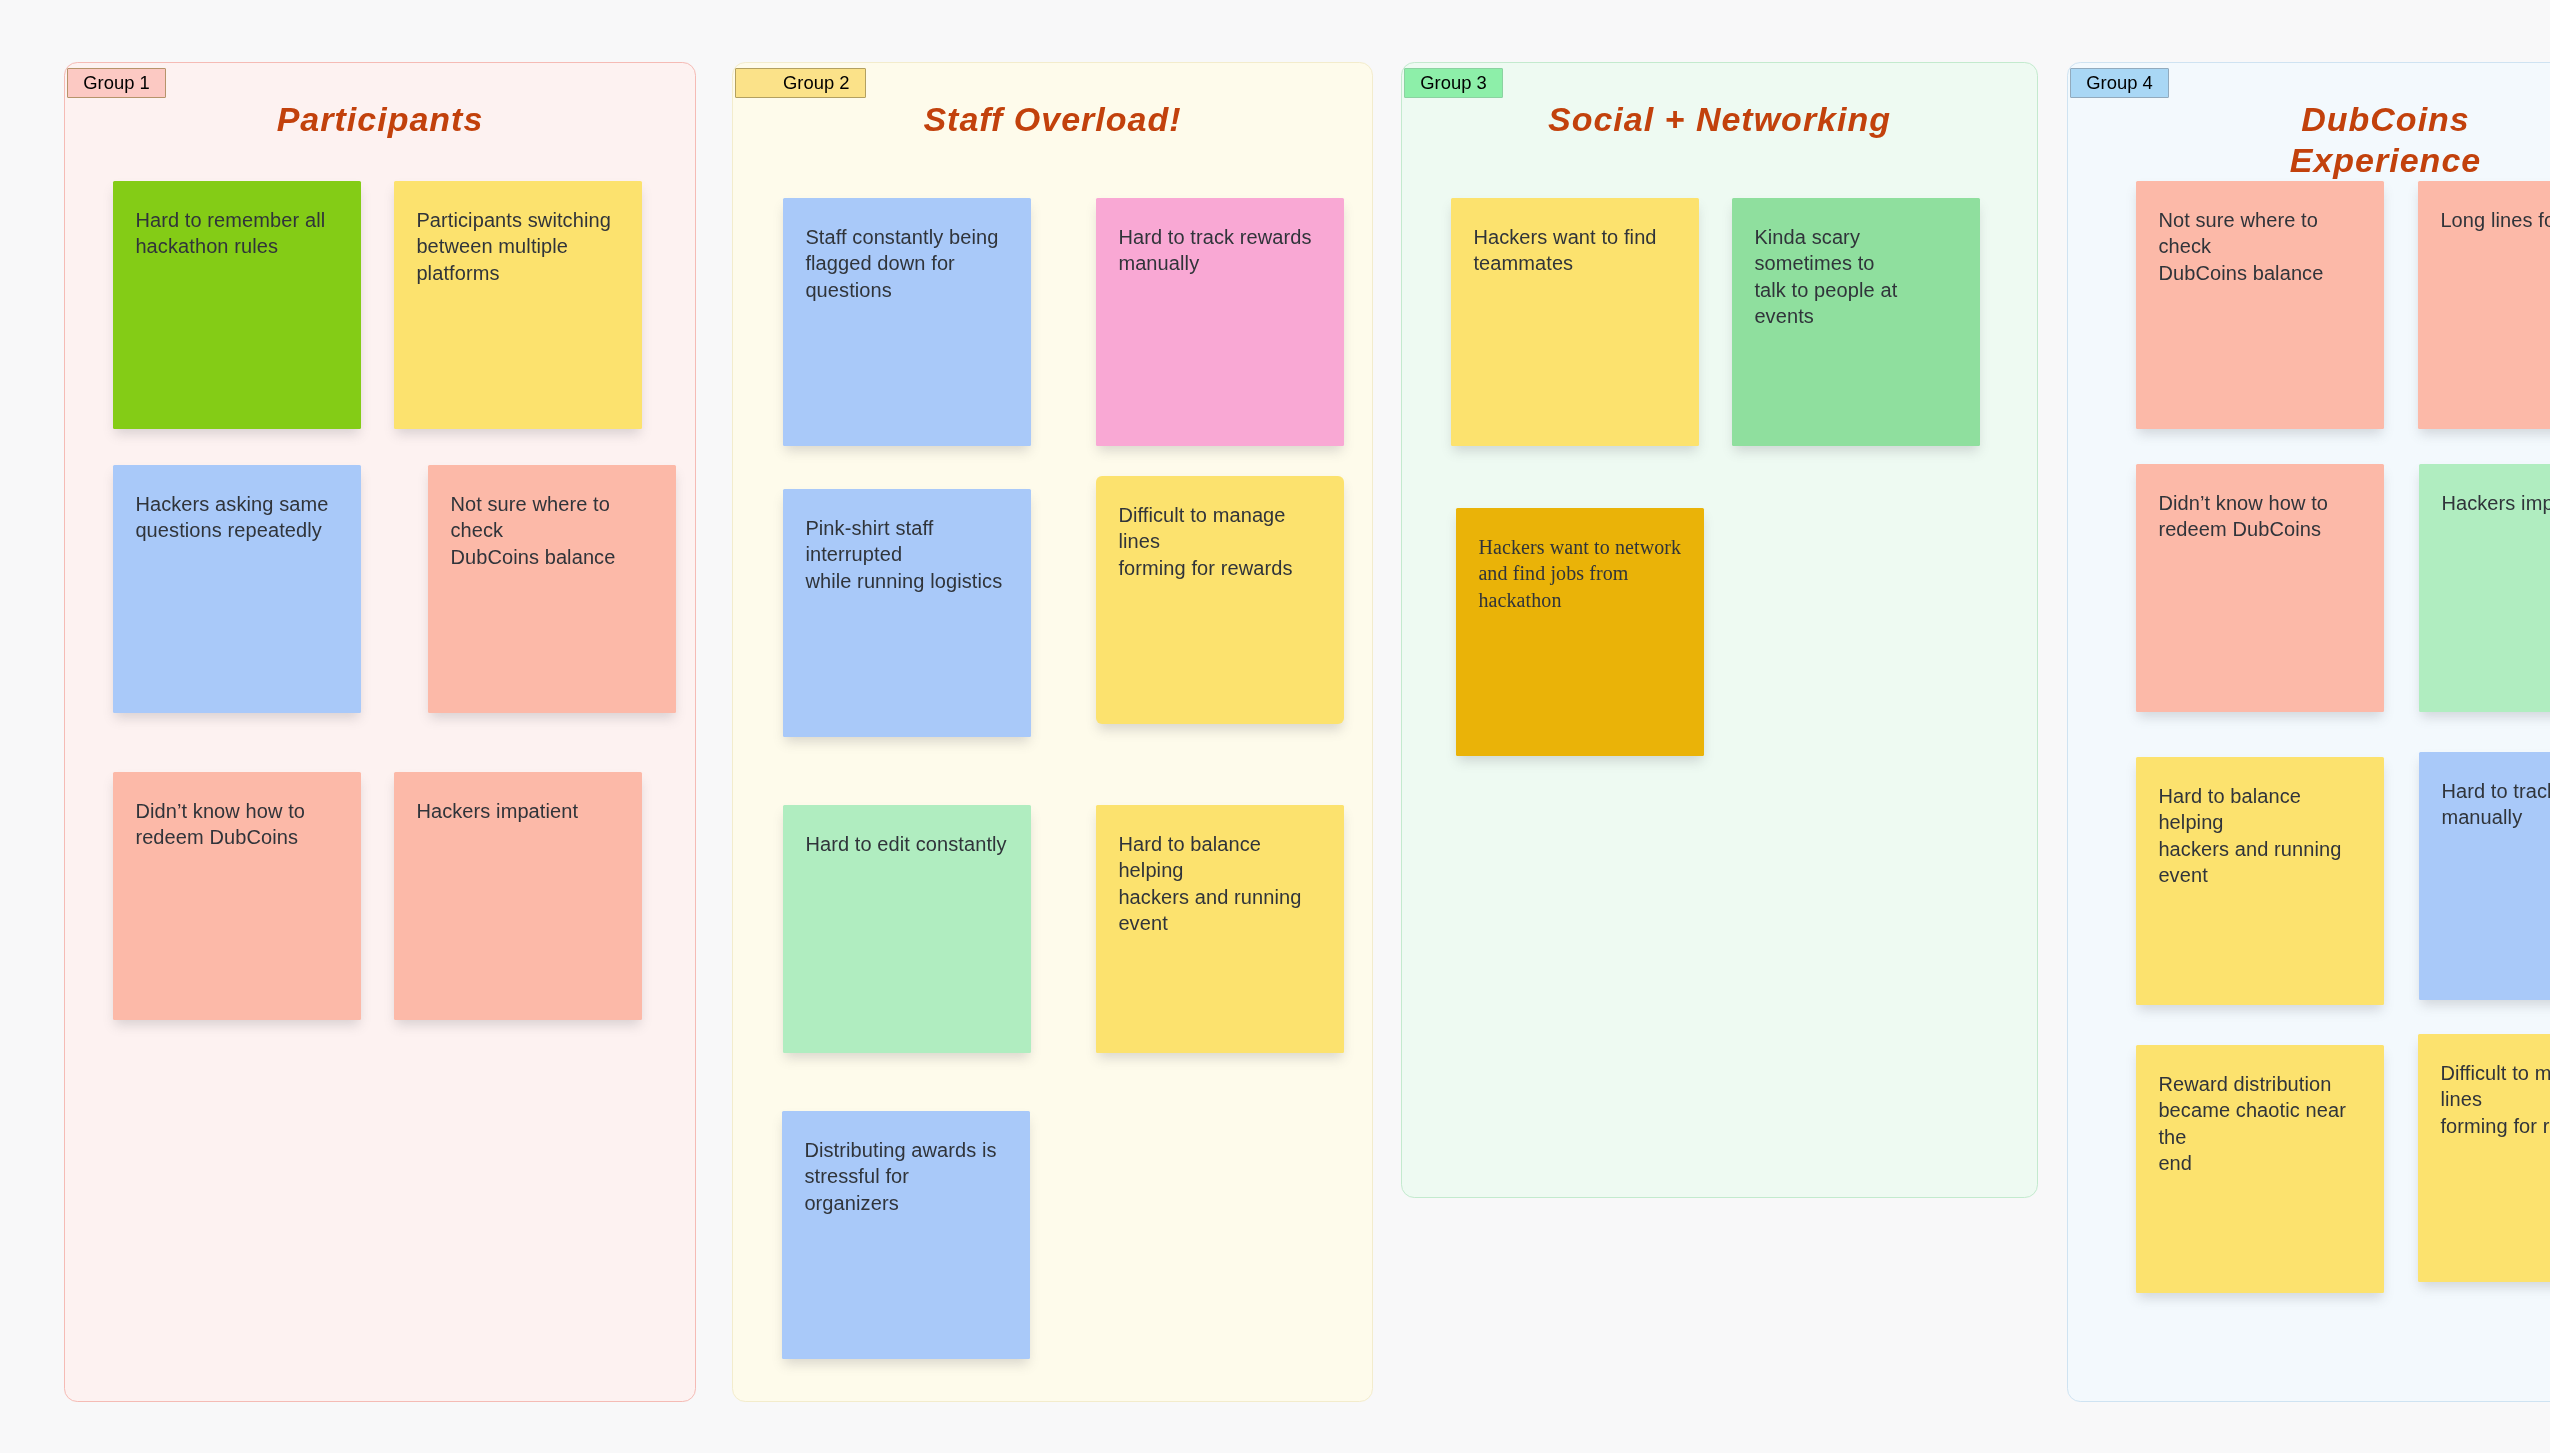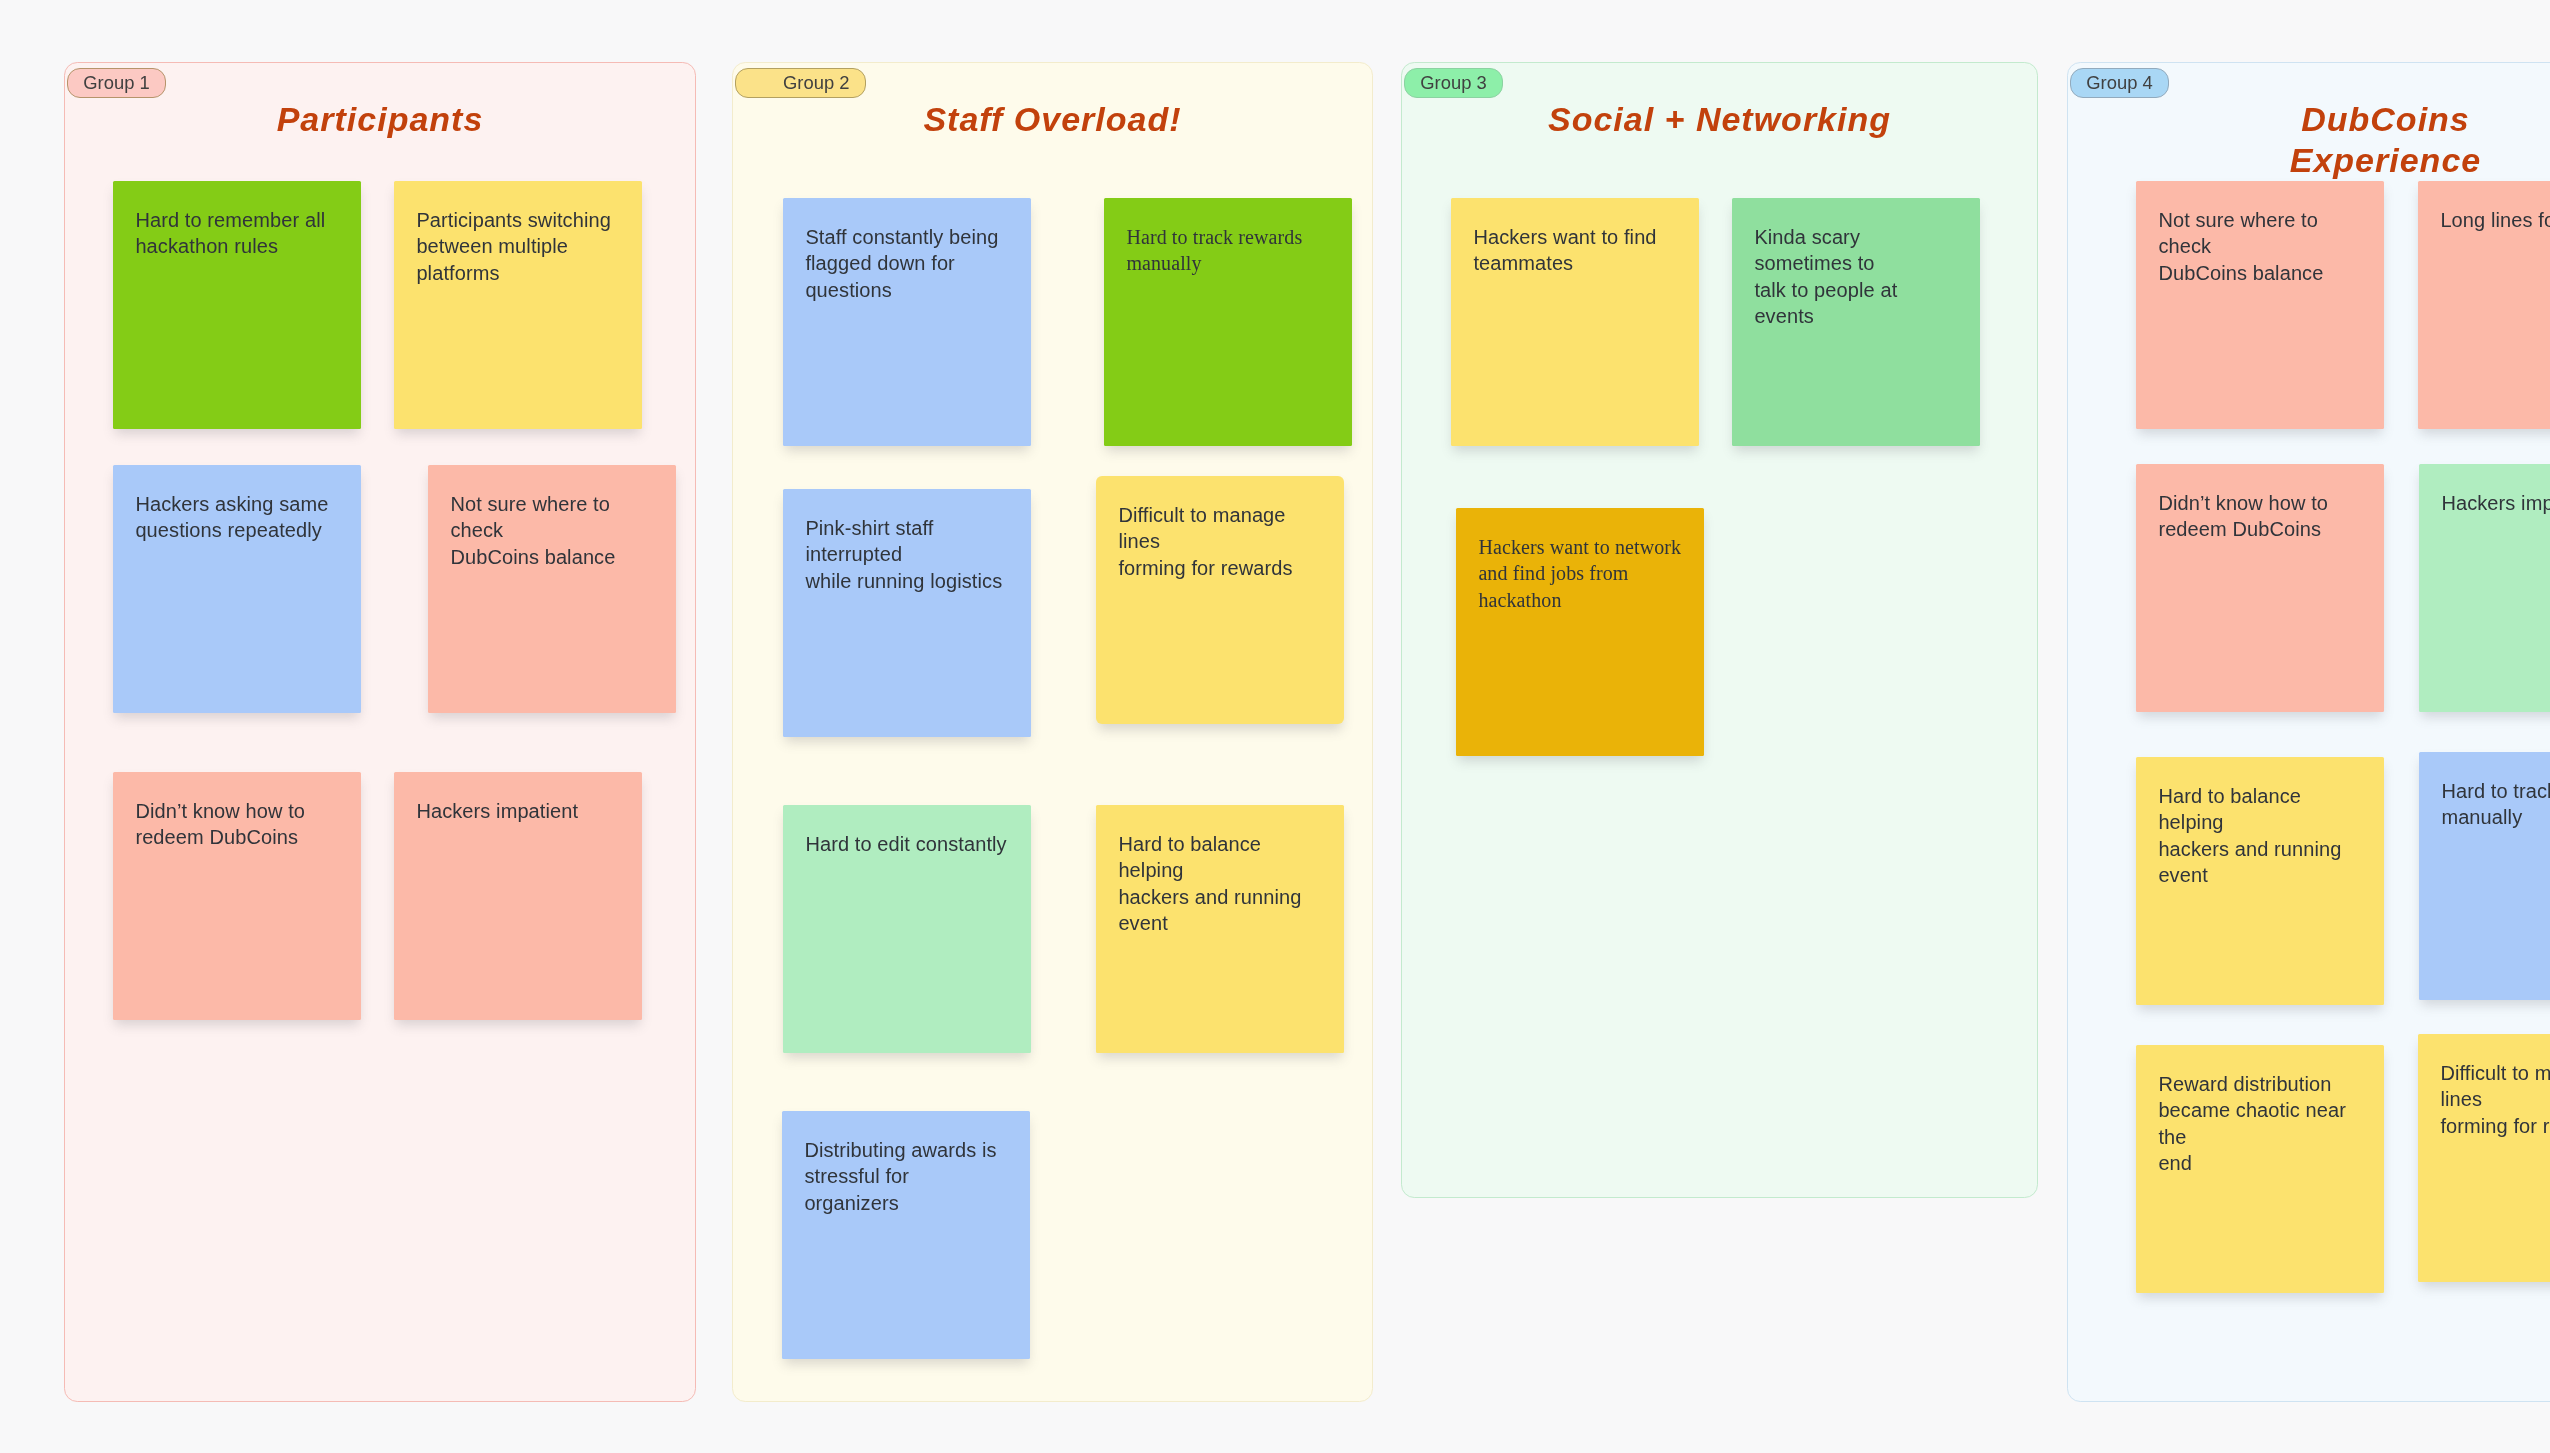--- a/index.html
+++ b/index.html
@@ -21,25 +21,25 @@
     border: 1.5px solid transparent;
     box-sizing: border-box;
   }
   .group-badge {
     position: absolute;
     left: 2px;
     top: 5.1px;
     height: 30px;
     line-height: 27.5px;
     padding: 0 15.3px;
-    border-radius: 13px;
+    border-radius: 1px;
     border: 1.5px solid transparent;
     font-size: 18.4px;
     font-weight: 400;
-    color: #404040;
+    color: #000000;
     box-sizing: border-box;
     white-space: nowrap;
   }
   .group-title {
     position: absolute;
     left: 0;
     top: 36px;
     width: 100%;
     text-align: center;
     font-size: 34px;
@@ -100,21 +100,21 @@
       </div>
     </div>
     <div class="group-section" style="left: 732px; top: 62px; width: 641px; height: 1340px; background: rgb(254, 251, 235); border-color: rgb(243, 236, 204);">
       <div class="group-badge" style="background: rgb(251, 226, 137); border-color: rgb(179, 160, 96); padding-left: 47px;">Group 2</div>
       <div class="group-title">Staff Overload!</div>
       <div class="sticky-note" style="left: 50px; top: 135px; background: rgb(169, 201, 249);">
         <div class="sticky-note-text">Staff constantly being
 flagged down for
 questions</div>
       </div>
-      <div class="sticky-note" style="left: 371px; top: 135px; background: #84cc16; font-family: Liberation Serif, serif;">
+      <div class="sticky-note" style="left: 363px; top: 135px; background: #f9a8d4;">
         <div class="sticky-note-text">Hard to track rewards
 manually</div>
       </div>
       <div class="sticky-note" style="left: 50px; top: 426px; background: rgb(169, 201, 249);">
         <div class="sticky-note-text">Pink-shirt staff interrupted
 while running logistics</div>
       </div>
       <div class="sticky-note" style="left: 363px; top: 413px; background: rgb(252, 226, 110); border-radius: 6px;">
         <div class="sticky-note-text">Difficult to manage lines
 forming for rewards</div>

